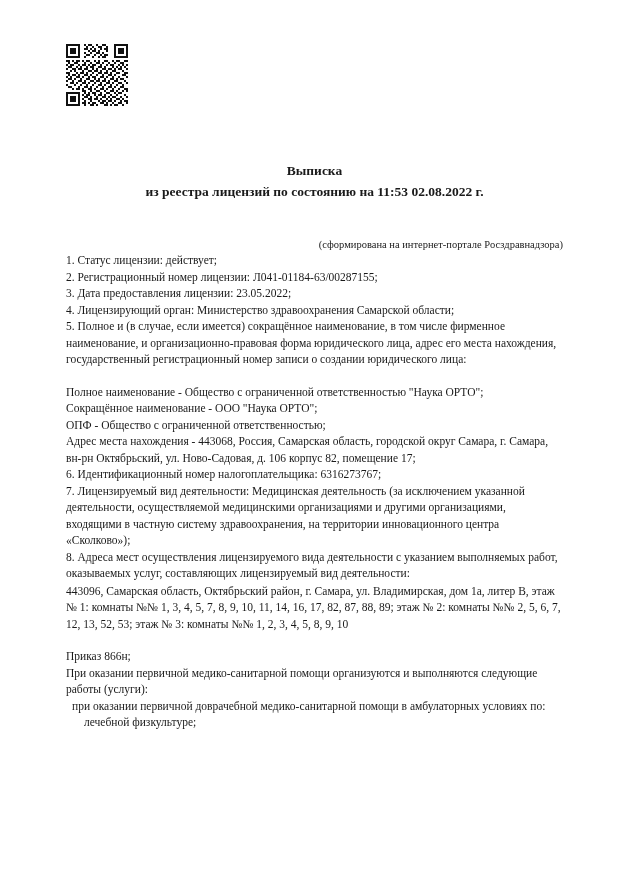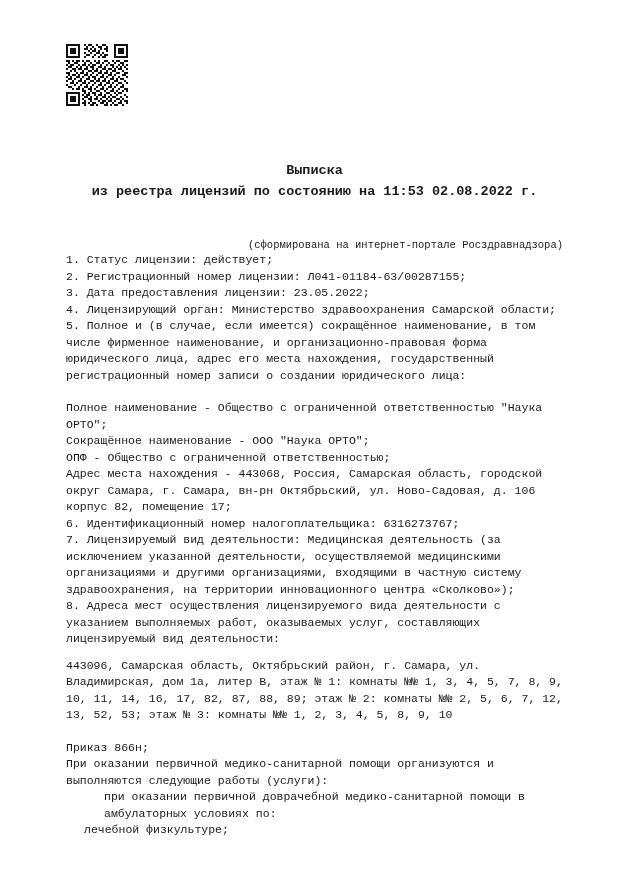--- a/index.html
+++ b/index.html
@@ -14,21 +14,20 @@
     color: #1a1a1a;
     position: relative;
     overflow: hidden;
   }
   .page {
     width: 627px;
     height: 889px;
     padding: 8px;
     box-sizing: border-box;
     position: relative;
-    font-family: Liberation Mono, monospace;
   }
   .qr-wrap {
     position: absolute;
     left: 66px;
     top: 44px;
     width: 62px;
     height: 62px;
   }
   .qr-wrap svg { display: block; }
 
@@ -64,24 +63,24 @@
   .block {
     font-size: 11.5px;
     line-height: 16.5px;
     margin-top: 16px;
   }
   .block div { white-space: normal; }
 
   .addr-block {
     font-size: 11.5px;
     line-height: 16.5px;
-    margin-top: 10px;
-  }
-
-  .indent1 { padding-left: 6px; margin-left: 32px; }
+    margin-top: 1px;
+  }
+
+  .indent1 { padding-left: 6px; }
   .indent2 { padding-left: 18px; }
 </style>
 </head>
 <body>
 
 <div class="page">
 
   <div class="qr-wrap">
     <svg width="62" height="62" viewBox="0 0 31 31" shape-rendering="crispEdges">
       <rect width="31" height="31" fill="#ffffff"></rect>

